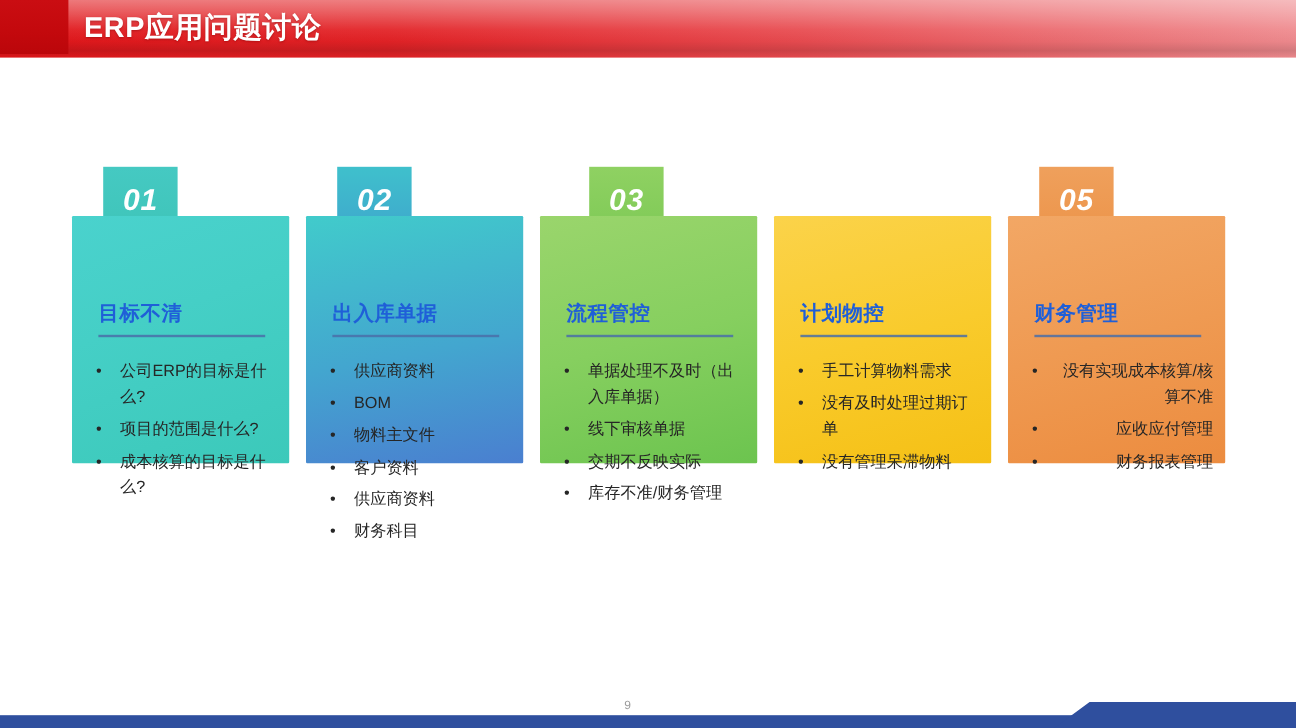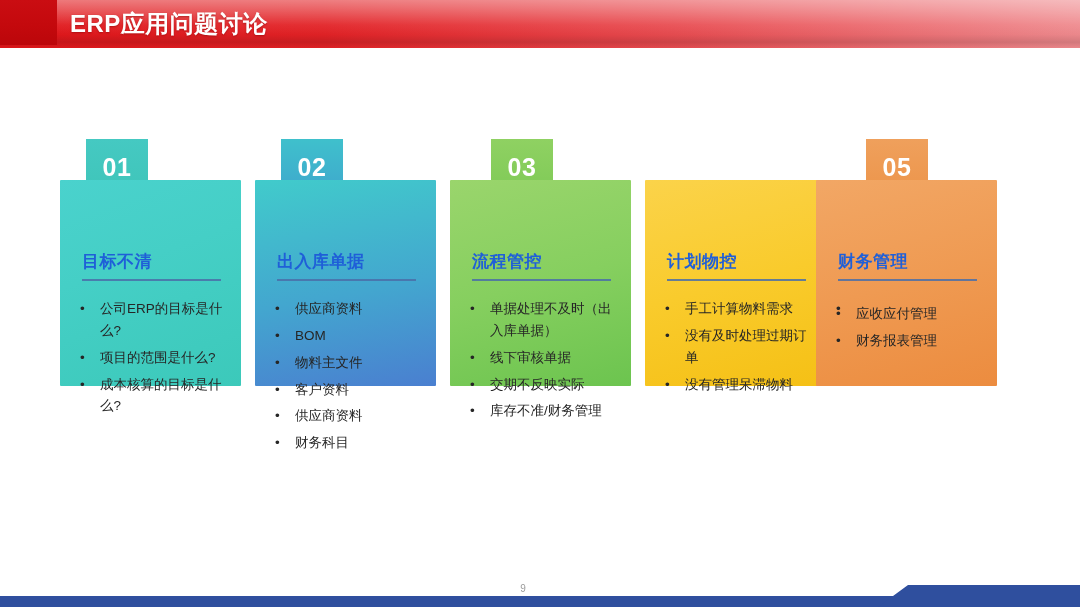--- a/index.html
+++ b/index.html
@@ -74,28 +74,29 @@
     top: 41px;
     width: 181px;
     height: 206px;
     box-sizing: border-box;
     border-radius: 1px;
   }
   .card-0 { left: 0px;   background: linear-gradient(160deg, #4ad2cd 0%, #45cfc6 40%, #3cc9ba 100%); }
   .card-1 { left: 195px; background: linear-gradient(170deg, #41cbcb 0%, #43a6cf 55%, #4a7fd0 100%); }
   .card-2 { left: 390px; background: linear-gradient(165deg, #9ad56c 0%, #86cf5f 50%, #6cc44f 100%); }
   .card-3 { left: 585px; background: linear-gradient(165deg, #fbd34a 0%, #f9cb2c 50%, #f5c015 100%); }
-  .card-4 { left: 756px; background: linear-gradient(165deg, #f2a765 0%, #ef9a52 50%, #ec8c3f 100%); }
+  .card-4 { left: 780px; background: linear-gradient(165deg, #f2a765 0%, #ef9a52 50%, #ec8c3f 100%); text-align: right; }
 
   .card-tab {
     position: absolute;
     top: 0px;
     width: 62px;
     height: 64px;
     box-sizing: border-box;
+    font-style: italic;
   }
   .tab-0 { left: 26px;  background: linear-gradient(to bottom, #45c9c2 0%, #3ec4b8 100%); }
   .tab-1 { left: 221px; background: linear-gradient(to bottom, #3fc0cc 0%, #3fa4cd 100%); }
   .tab-2 { left: 431px; background: linear-gradient(to bottom, #8fd162 0%, #7dc955 100%); }
   .tab-3 { left: 611px; background: linear-gradient(to bottom, #f9cc35 0%, #f6c41d 100%); }
   .tab-4 { left: 806px; background: linear-gradient(to bottom, #efa05c 0%, #ec9348 100%); }
 
   .card-tab-number {
     position: absolute;
     left: 0;
@@ -296,20 +297,21 @@
 
   <div class="card-tab tab-4">
     <div class="card-tab-number">05</div>
   </div>
   <div class="card card-4">
     <div class="card-title">财务管理</div>
     <div class="card-rule"></div>
     <ul class="card-list">
       <li class="card-list-item">
         <span class="bullet">•</span>
+        <span>没有实现成本核算/核算不准</span>
       </li>
       <li class="card-list-item">
         <span class="bullet">•</span>
         <span>应收应付管理</span>
       </li>
       <li class="card-list-item">
         <span class="bullet">•</span>
         <span>财务报表管理</span>
       </li>
     </ul>

